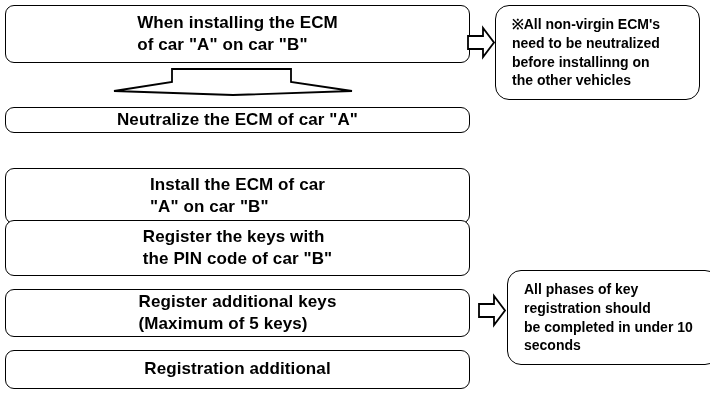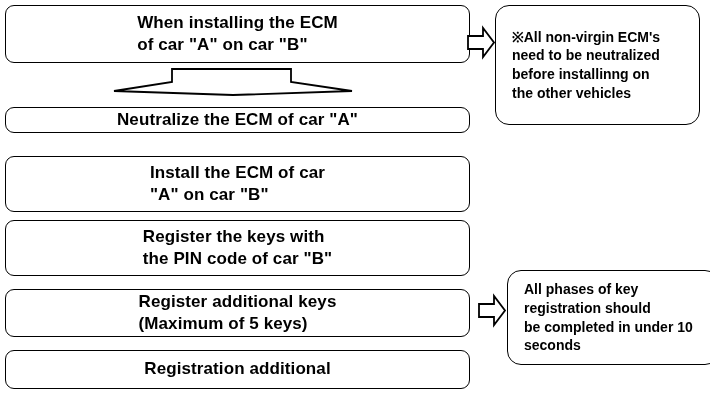--- a/index.html
+++ b/index.html
@@ -92,21 +92,21 @@
     <svg width="240" height="30" viewBox="0 0 240 30" xmlns="http://www.w3.org/2000/svg">
 
       <path d="M 59 1 L 178 1 L 178 14 L 239 23 L 120 27 L 1 23 L 59 14 Z" fill="#ffffff" stroke="#000000" stroke-width="1.8" stroke-linejoin="miter" vector-effect="non-scaling-stroke"></path>
     </svg>
   </div>
 
   <div class="proc-box" style="top:107px; height:26px;">
     <div class="proc-text">Neutralize the ECM of car "A"</div>
   </div>
 
-  <div class="proc-box" style="top:156px; height:56px;">
+  <div class="proc-box" style="top:168px; height:56px;">
     <div class="proc-text">Install the ECM of car
 "A" on car "B"</div>
   </div>
 
   <div class="proc-box" style="top:220px; height:56px;">
     <div class="proc-text">Register the keys with
 the PIN code of car "B"</div>
   </div>
 
   <div class="proc-box" style="top:289px; height:48px;">
@@ -117,21 +117,21 @@
   <div class="proc-box" style="top:350px; height:39px;">
     <div class="proc-text">Registration additional</div>
   </div>
 
   <div class="arrow-right" style="left:467px; top:27px; width:28px; height:31px;">
     <svg width="28" height="31" viewBox="0 0 28 31" xmlns="http://www.w3.org/2000/svg">
       <path d="M 1 9 L 16 9 L 16 1 L 27 15.5 L 16 30 L 16 22 L 1 22 Z" fill="#ffffff" stroke="#000000" stroke-width="1.8" stroke-linejoin="miter" vector-effect="non-scaling-stroke"></path>
     </svg>
   </div>
 
-  <div class="note-box" style="left:495px; top:5px; width:205px; height:120px;">
+  <div class="note-box" style="left:495px; top:5px; width:205px; height:95px;">
     <div class="note-text">※All non-virgin ECM's
 need to be neutralized
 before installinng on
 the other vehicles</div>
   </div>
 
   <div class="arrow-right" style="left:478px; top:295px; width:28px; height:31px;">
     <svg width="28" height="31" viewBox="0 0 28 31" xmlns="http://www.w3.org/2000/svg">
       <path d="M 1 9 L 16 9 L 16 1 L 27 15.5 L 16 30 L 16 22 L 1 22 Z" fill="#ffffff" stroke="#000000" stroke-width="1.8" stroke-linejoin="miter" vector-effect="non-scaling-stroke"></path>
     </svg>

